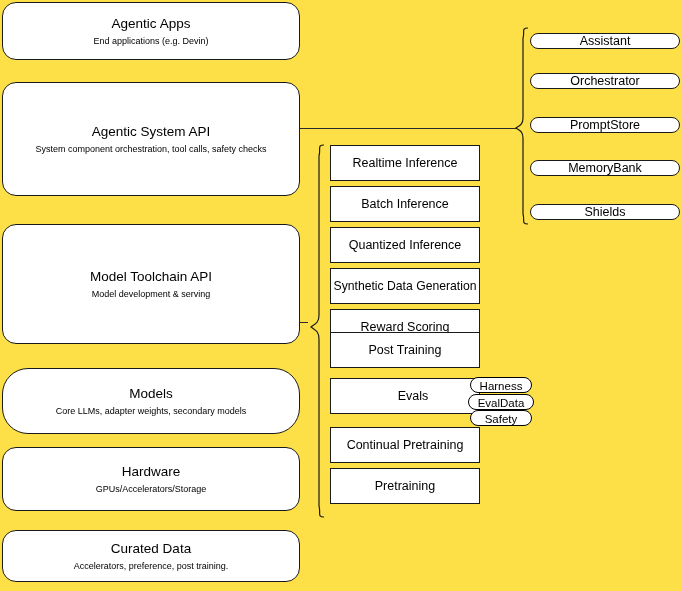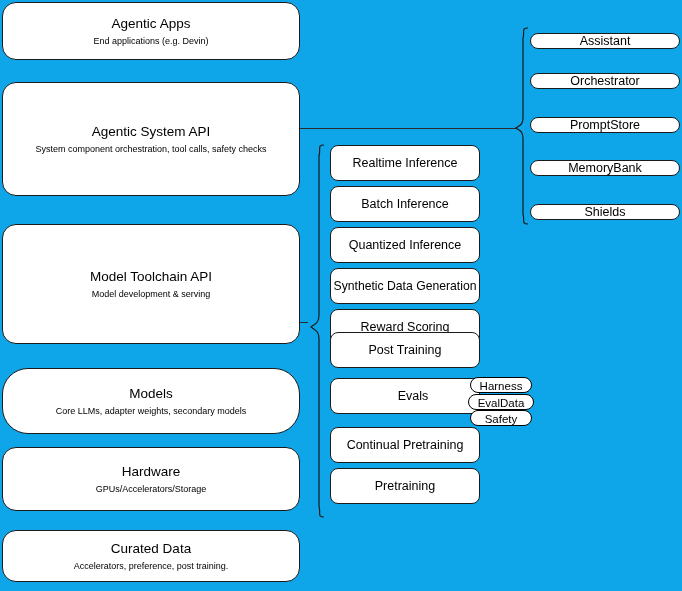--- a/index.html
+++ b/index.html
@@ -9,21 +9,21 @@
     background: #ffffff;
   }
   body {
     font-family: "Liberation Sans", sans-serif;
     color: #000000;
   }
   #canvas {
     position: relative;
     width: 682px;
     height: 591px;
-    background: #0ea5e9;
+    background: #fde047;
     overflow: hidden;
   }
 
   
   .box {
     position: absolute;
     box-sizing: border-box;
     border: 1.2px solid #1a1a1a;
     border-radius: 12px;
     background: #ffffff;
@@ -52,21 +52,21 @@
     left: 2px;
     width: 298px;
     border-radius: 14px;
   }
 
   
   .chip {
     left: 330px;
     width: 150px;
     height: 36px;
-    border-radius: 8px;
+    border-radius: 0;
   }
   .chip .title { font-size: 12.5px; }
   .chip.wide-text .title { font-size: 12.2px; }
 
   
   .component {
     left: 530px;
     width: 150px;
     height: 16px;
     border-radius: 17px;

